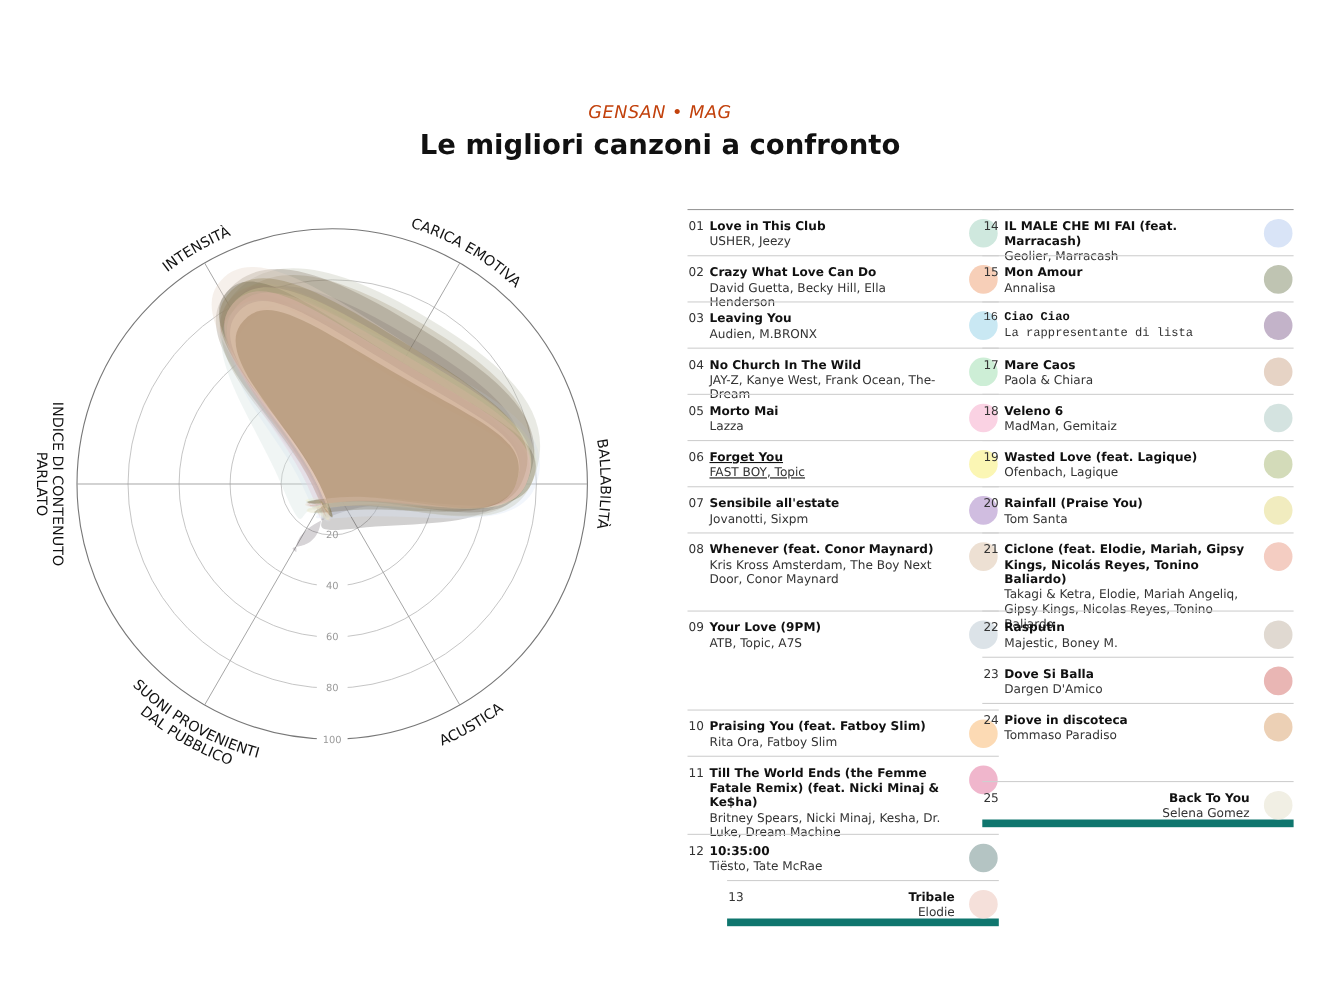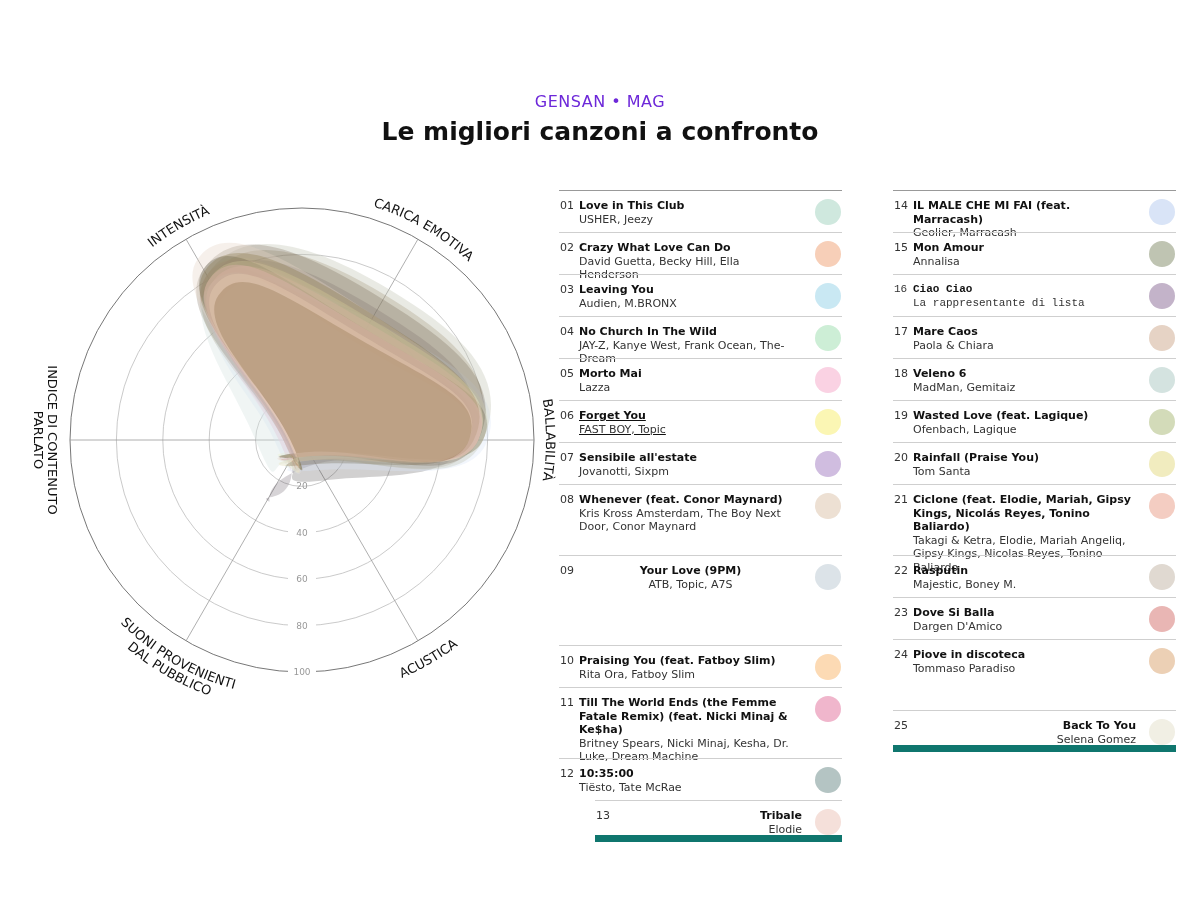--- a/index.html
+++ b/index.html
@@ -1,25 +1,25 @@
 <!DOCTYPE html>
 <html><head>
 <meta charset="utf-8">
 <style>
   html, body { margin:0; padding:0; background:#ffffff; }
   body { width:1200px; height:900px; position:relative; overflow:hidden; font-family:"DejaVu Sans", sans-serif; color:#111; }
   .header { position:absolute; top:92px; left:0; width:1200px; text-align:center; }
-  .brand { font-size:16px; letter-spacing:0.5px; color:#6d28d9; }
+  .brand { font-size:16px; letter-spacing:0.5px; color:#c2410c;font-style:italic; }
   .title { font-size:25px; font-weight:bold; margin-top:6px; color:#111; }
   .chart { position:absolute; left:0; top:180px; width:580px; height:540px; }
   .chart svg { width:580px; height:540px; }
   .axis-label { font-family:"DejaVu Sans", sans-serif; font-size:13px; fill:#111; }
   .tick { font-family:"DejaVu Sans", sans-serif; font-size:9px; fill:#999; }
   .list { position:absolute; top:190px; width:283px; }
-  .list.col1 { left:559px; }
+  .list.col1 { left:625px; }
   .list.col2 { left:893px; }
   .item { position:relative; border-top:1px solid #cfcfcf; padding:8px 40px 8px 0; box-sizing:border-box; }
   .item.top { border-top:1px solid #999; }
   .item:last-child { border-bottom:7px solid #0f766e;text-align:right; }
   .num { position:absolute; left:1px; top:8px; font-size:11px; color:#333; }
   .txt { margin-left:20px; }
   .song { font-size:11px; font-weight:bold; line-height:13.5px; color:#111; }
   .artist { font-size:11px; line-height:13.5px; color:#333; }
   .dot { position:absolute; right:1px; top:8px; width:26px; height:26px; border-radius:50%; }
 </style>
@@ -158,21 +158,21 @@
       <span class="dot" style="background: rgb(208, 189, 224);"></span>
     </div>
     <div class="item" style="height: 71px;">
       <span class="num">08</span>
       <div class="txt">
         <div class="song">Whenever (feat. Conor Maynard)</div>
         <div class="artist">Kris Kross Amsterdam, The Boy Next Door, Conor Maynard</div>
       </div>
       <span class="dot" style="background: rgb(237, 224, 211);"></span>
     </div>
-    <div class="item" style="height: 42px; text-align: center;">
+    <div class="item" style="height: 42px;">
       <span class="num">09</span>
       <div class="txt">
         <div class="song">Your Love (9PM)</div>
         <div class="artist">ATB, Topic, A7S</div>
       </div>
       <span class="dot" style="background: rgb(220, 227, 232);"></span>
     </div>
     <div class="item" style="height: 42px; margin-top: 48px;">
       <span class="num">10</span>
       <div class="txt">

